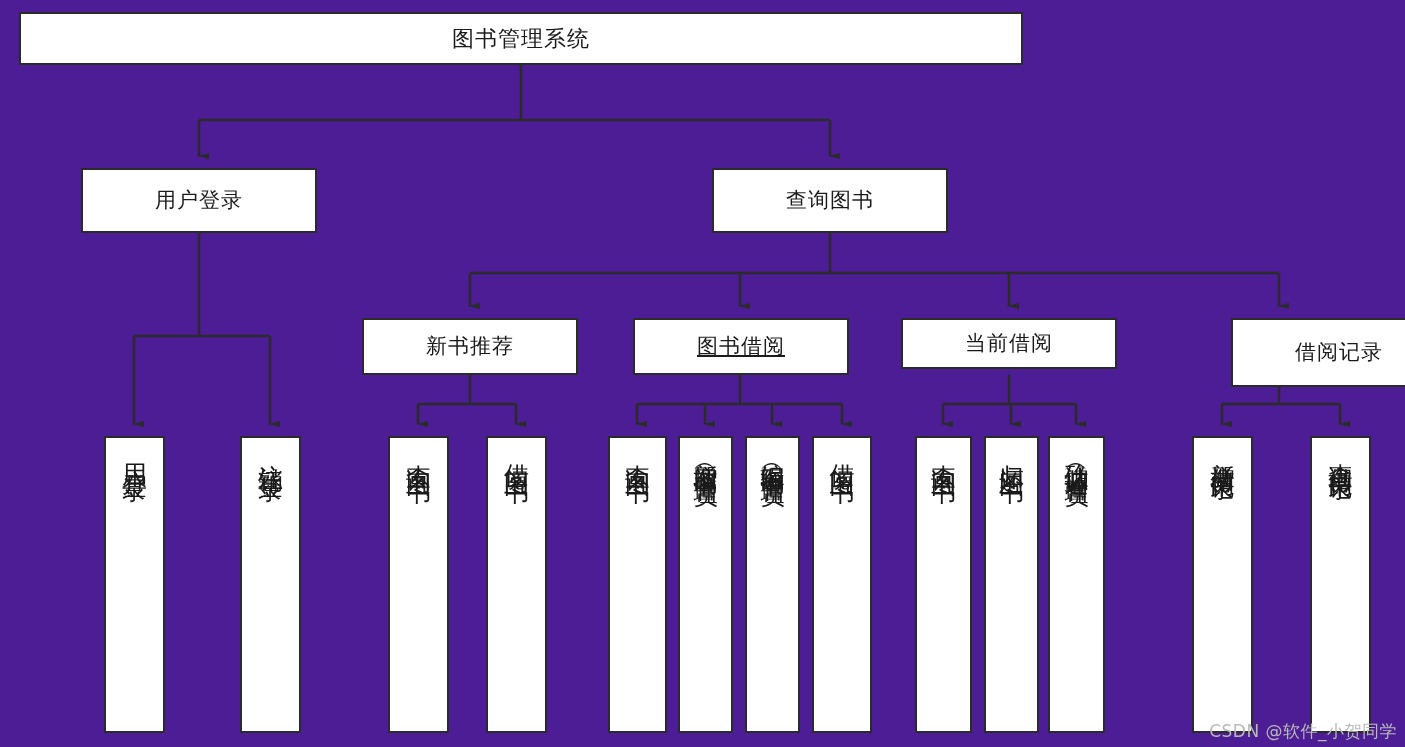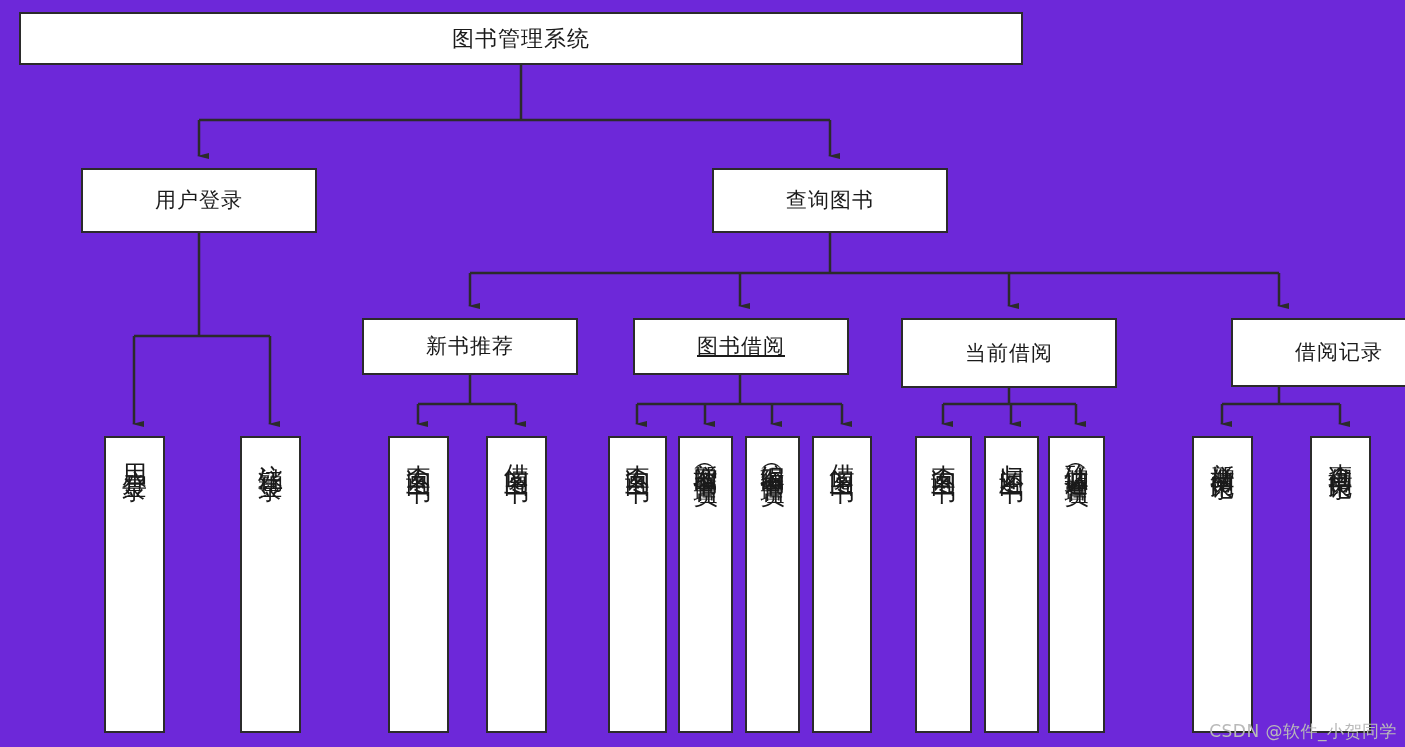--- a/index.html
+++ b/index.html
@@ -7,21 +7,21 @@
     padding: 0;
     background: #ffffff;
   }
   body {
     font-family: "DejaVu Sans", "Liberation Sans", sans-serif;
   }
   #canvas {
     position: relative;
     width: 1405px;
     height: 747px;
-    background: #6d28d9;
+    background: #4c1d95;
     overflow: hidden;
   }
   .node {
     position: absolute;
     box-sizing: border-box;
     border: 2px solid #2b2b2b;
     background: #ffffff;
     display: flex;
     align-items: center;
     justify-content: center;
@@ -143,21 +143,21 @@
   <div class="node horiz" style="left:712px; top:168px; width:236px; height:65px;">
     <span class="label">查询图书</span>
   </div>
 
   <div class="node horiz" style="left:362px; top:318px; width:216px; height:57px;align-items:center;">
     <span class="label">新书推荐</span>
   </div>
   <div class="node horiz" style="left:633px; top:318px; width:216px; height:57px;text-decoration:underline;">
     <span class="label">图书借阅</span>
   </div>
-  <div class="node horiz" style="left:901px; top:318px; width:216px; height:70px;">
+  <div class="node horiz" style="left:901px; top:318px; width:216px; height:51px;">
     <span class="label">当前借阅</span>
   </div>
   <div class="node horiz" style="left:1231px; top:318px; width:216px; height:69px;">
     <span class="label">借阅记录</span>
   </div>
 
   <div class="node vert" style="left:104px; top:436px; width:61px; height:297px;">
     <span class="label">用户登录</span>
   </div>
   <div class="node vert" style="left:240px; top:436px; width:61px; height:297px;">

